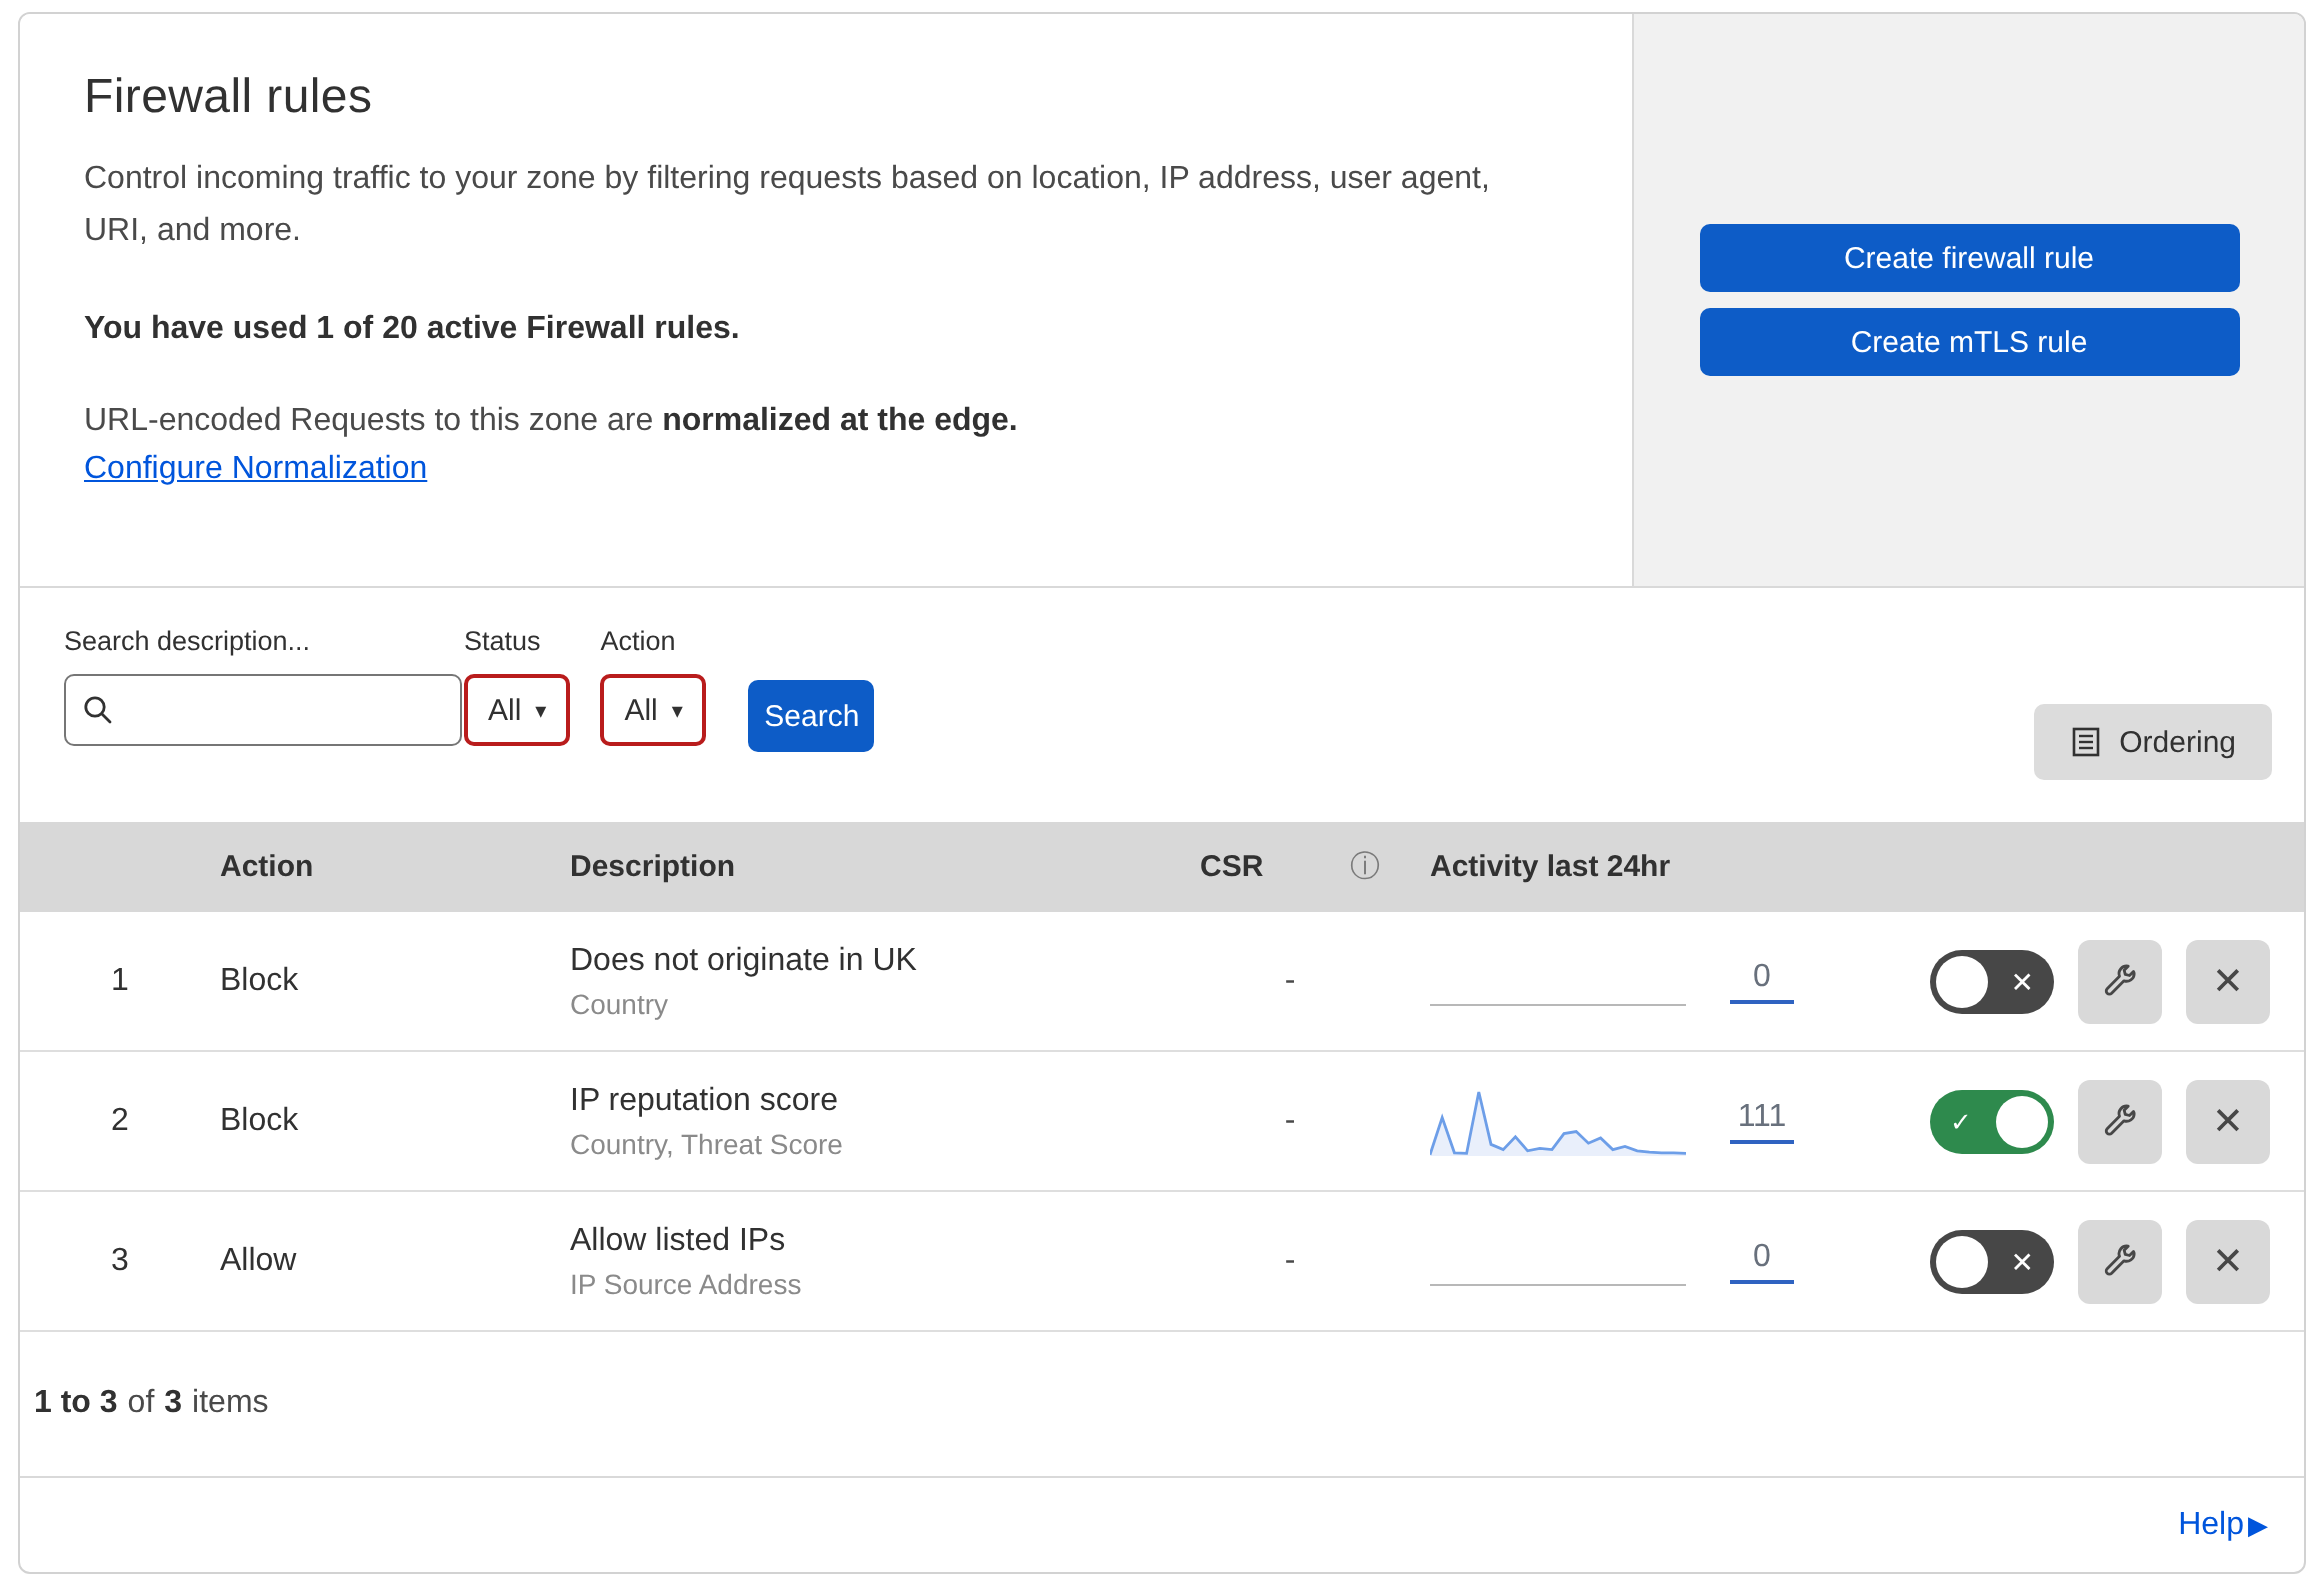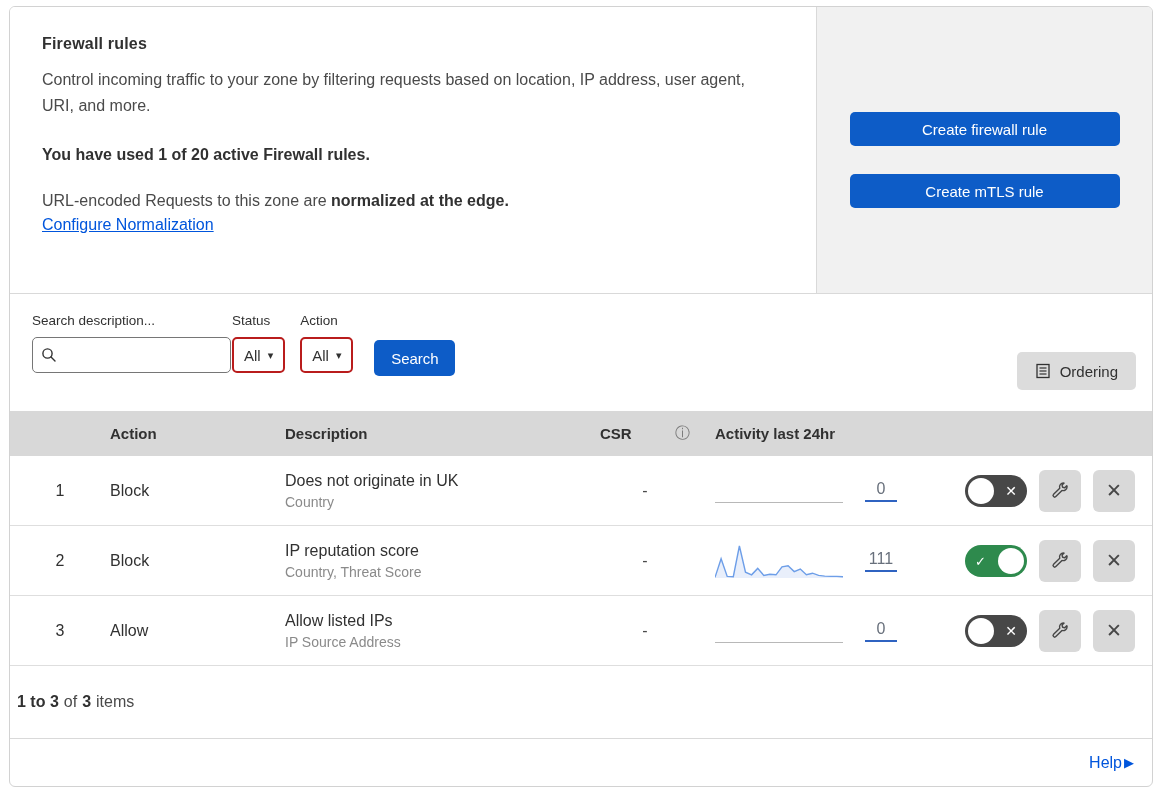--- a/index.html
+++ b/index.html
@@ -8,29 +8,29 @@
 
   .card {
     position: absolute; left: 9px; top: 6px; width: 1144px; height: 781px;
     background: #ffffff; border: 1px solid #d2d2d2; border-radius: 6px;
     overflow: hidden; display: flex; flex-direction: column;
   }
 
   
   .top { display: flex; height: 287px; border-bottom: 1px solid #d9d9d9; flex: 0 0 auto; }
   .top-left { flex: 1 1 auto; padding: 28px 40px 0 32px; background: #ffffff; border-right: 1px solid #d9d9d9; }
-  .page-title { font-size: 16px; font-weight: 700; color: #313131; letter-spacing: .2px; }
+  .page-title { font-size: 24px; font-weight: 400; color: #313131; letter-spacing: .2px; }
   .desc { margin-top: 14px; font-size: 16px; line-height: 1.65; color: #4a4a4a; max-width: 740px; }
   .usage { margin-top: 26px; font-size: 16px; font-weight: 700; color: #313131; }
   .normal { margin-top: 28px; font-size: 16px; color: #4a4a4a; }
   .normal b { color: #313131; }
   .cfg-link { display: inline-block; margin-top: 6px; font-size: 16px; color: #0055dc; text-decoration: underline; cursor: pointer; }
   .top-right {
     flex: 0 0 335px; background: #f1f1f1; display: flex; flex-direction: column;
-    justify-content: flex-start; align-items: center; padding-top: 105px; gap: 28px;
+    justify-content: flex-start; align-items: center; padding-top: 105px; gap: 8px;
   }
   .btn-primary {
     width: 270px; height: 34px; background: #0d5cc7; color: #ffffff; border: none;
     border-radius: 5px; font-size: 15px; font-family: inherit; cursor: pointer;
   }
 
   
   .filterbar { height: 117px; padding: 19px 16px 0 22px; display: flex; align-items: flex-start; flex: 0 0 auto; }
   .fcol { display: flex; flex-direction: column; }
   .flabel { font-size: 13.5px; color: #313131; margin-bottom: 9px; }
@@ -40,21 +40,21 @@
   }
   .search-box input { border: none; outline: none; flex: 1; font-size: 14px; font-family: inherit; color: #313131; min-width: 0; background: transparent; }
   .mag { width: 16px; height: 16px; margin-right: 6px; flex: 0 0 auto; }
   .dd {
     height: 36px; border: 2px solid #b91c1c; border-radius: 5px; background: #fff;
     display: flex; align-items: center; padding: 0 10px; gap: 7px; font-size: 15px; color: #313131; cursor: pointer;
   }
   .dd .chev { font-size: 11px; color: #313131; }
   .col-status { margin-left: 1px; }
   .col-action { margin-left: 15px; }
-  .btn-search { margin-left: 21px; margin-top: 27px; width: 81px; height: 36px; }
+  .btn-search { margin-left: 21px; margin-top: 27px; width: 63px; height: 36px; }
   .spacer { flex: 1; }
   .btn-ordering {
     margin-top: 39px; height: 38px; padding: 0 18px; background: #dcdcdc; border: none; border-radius: 5px;
     display: flex; align-items: center; gap: 9px; font-size: 15px; font-family: inherit; color: #313131; cursor: pointer;
   }
 
   
   .tgrid { display: grid; grid-template-columns: 100px 175px 315px 90px 245px 1fr; align-items: center; }
   .thead { height: 45px; background: #d8d8d8; flex: 0 0 auto; font-weight: 700; color: #313131; font-size: 15px; }
   .thead .cell-csr { display: flex; justify-content: space-between; align-items: center; gap: 5px; font-weight: 700; }

